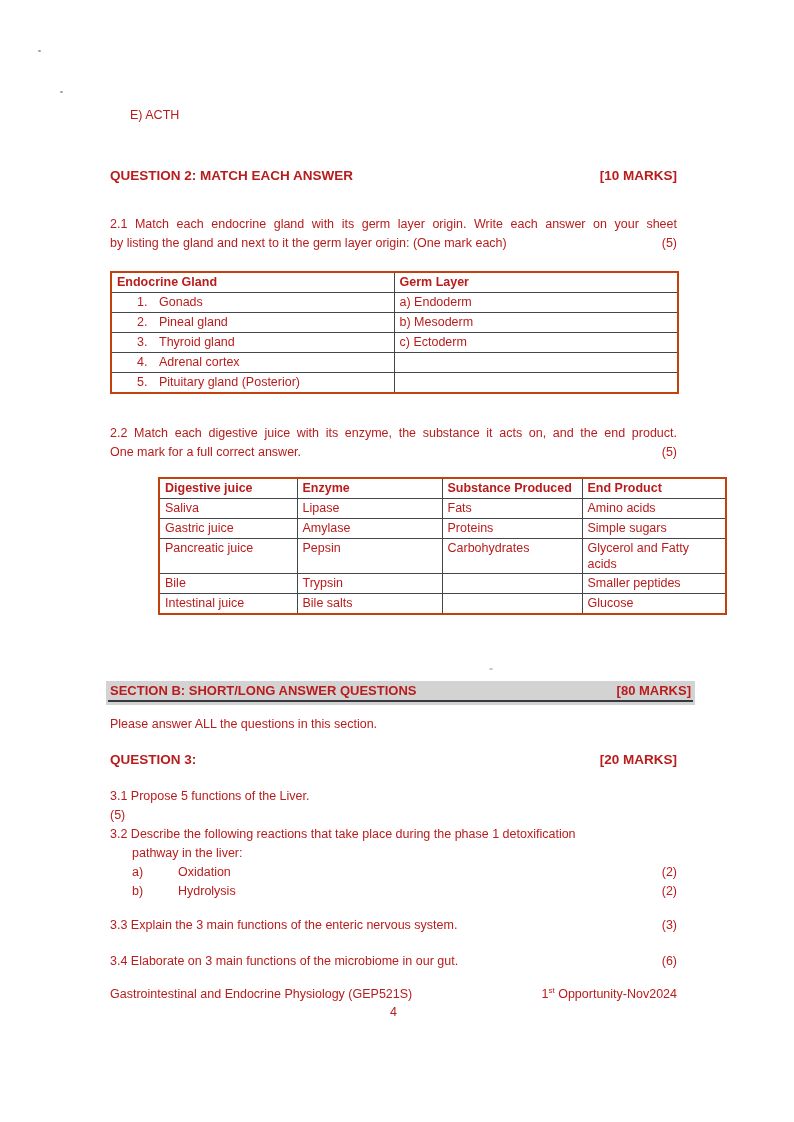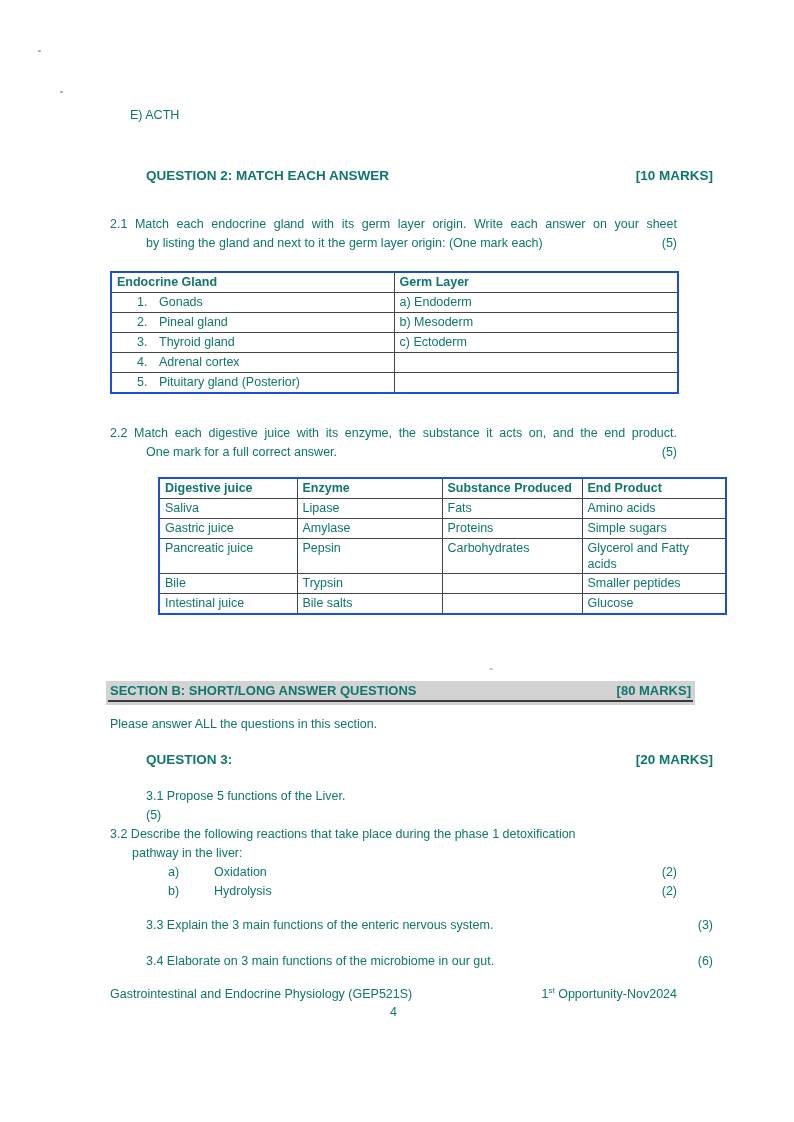--- a/index.html
+++ b/index.html
@@ -1,44 +1,44 @@
 <!DOCTYPE html>
 <html><head>
 <meta charset="utf-8">
 <style>
   html,body { margin:0; padding:0; background:#ffffff; }
   .page {
     position:relative;
     width:794px; height:1122px;
     background:#ffffff;
     font-family:"Liberation Sans", sans-serif;
-    color:#0f766e;
+    color:#b91c1c;
     font-size:12.5px;
     overflow:hidden;
   }
   .abs { position:absolute; left:110px; width:567px; }
   .line { line-height:19px; }
-  .flex-line { display:flex; justify-content:space-between; line-height:19px;margin-left:36px; }
+  .flex-line { display:flex; justify-content:space-between; line-height:19px; }
   .bold { font-weight:bold; }
   .hsize { font-size:13.5px; }
   .jlast { text-align:justify; text-align-last:justify; }
 
   
   table.exam { border-collapse:collapse; width:567px; table-layout:fixed; }
   table.exam th, table.exam td {
     border:1px solid #45454c;
     font-size:12.5px;
     padding:1px 5px;
     vertical-align:top;
     text-align:left;
     height:17px;
     line-height:16px;
     overflow:hidden;
   }
-  table.exam { border:2px solid #1d4ed8;padding-left:32px; }
+  table.exam { border:2px solid #c2410c;padding-left:32px; }
   table.exam th { font-weight:bold; white-space:nowrap; }
   td.justify-cell { text-align:justify; }
   .gland-num { display:inline-block; margin-left:20px; width:22px; }
 
   
   .section-bar {
     position:absolute; left:106px; width:585px;
     background:#d3d3d3;
     padding:2px 2px 3px 2px;
   }

